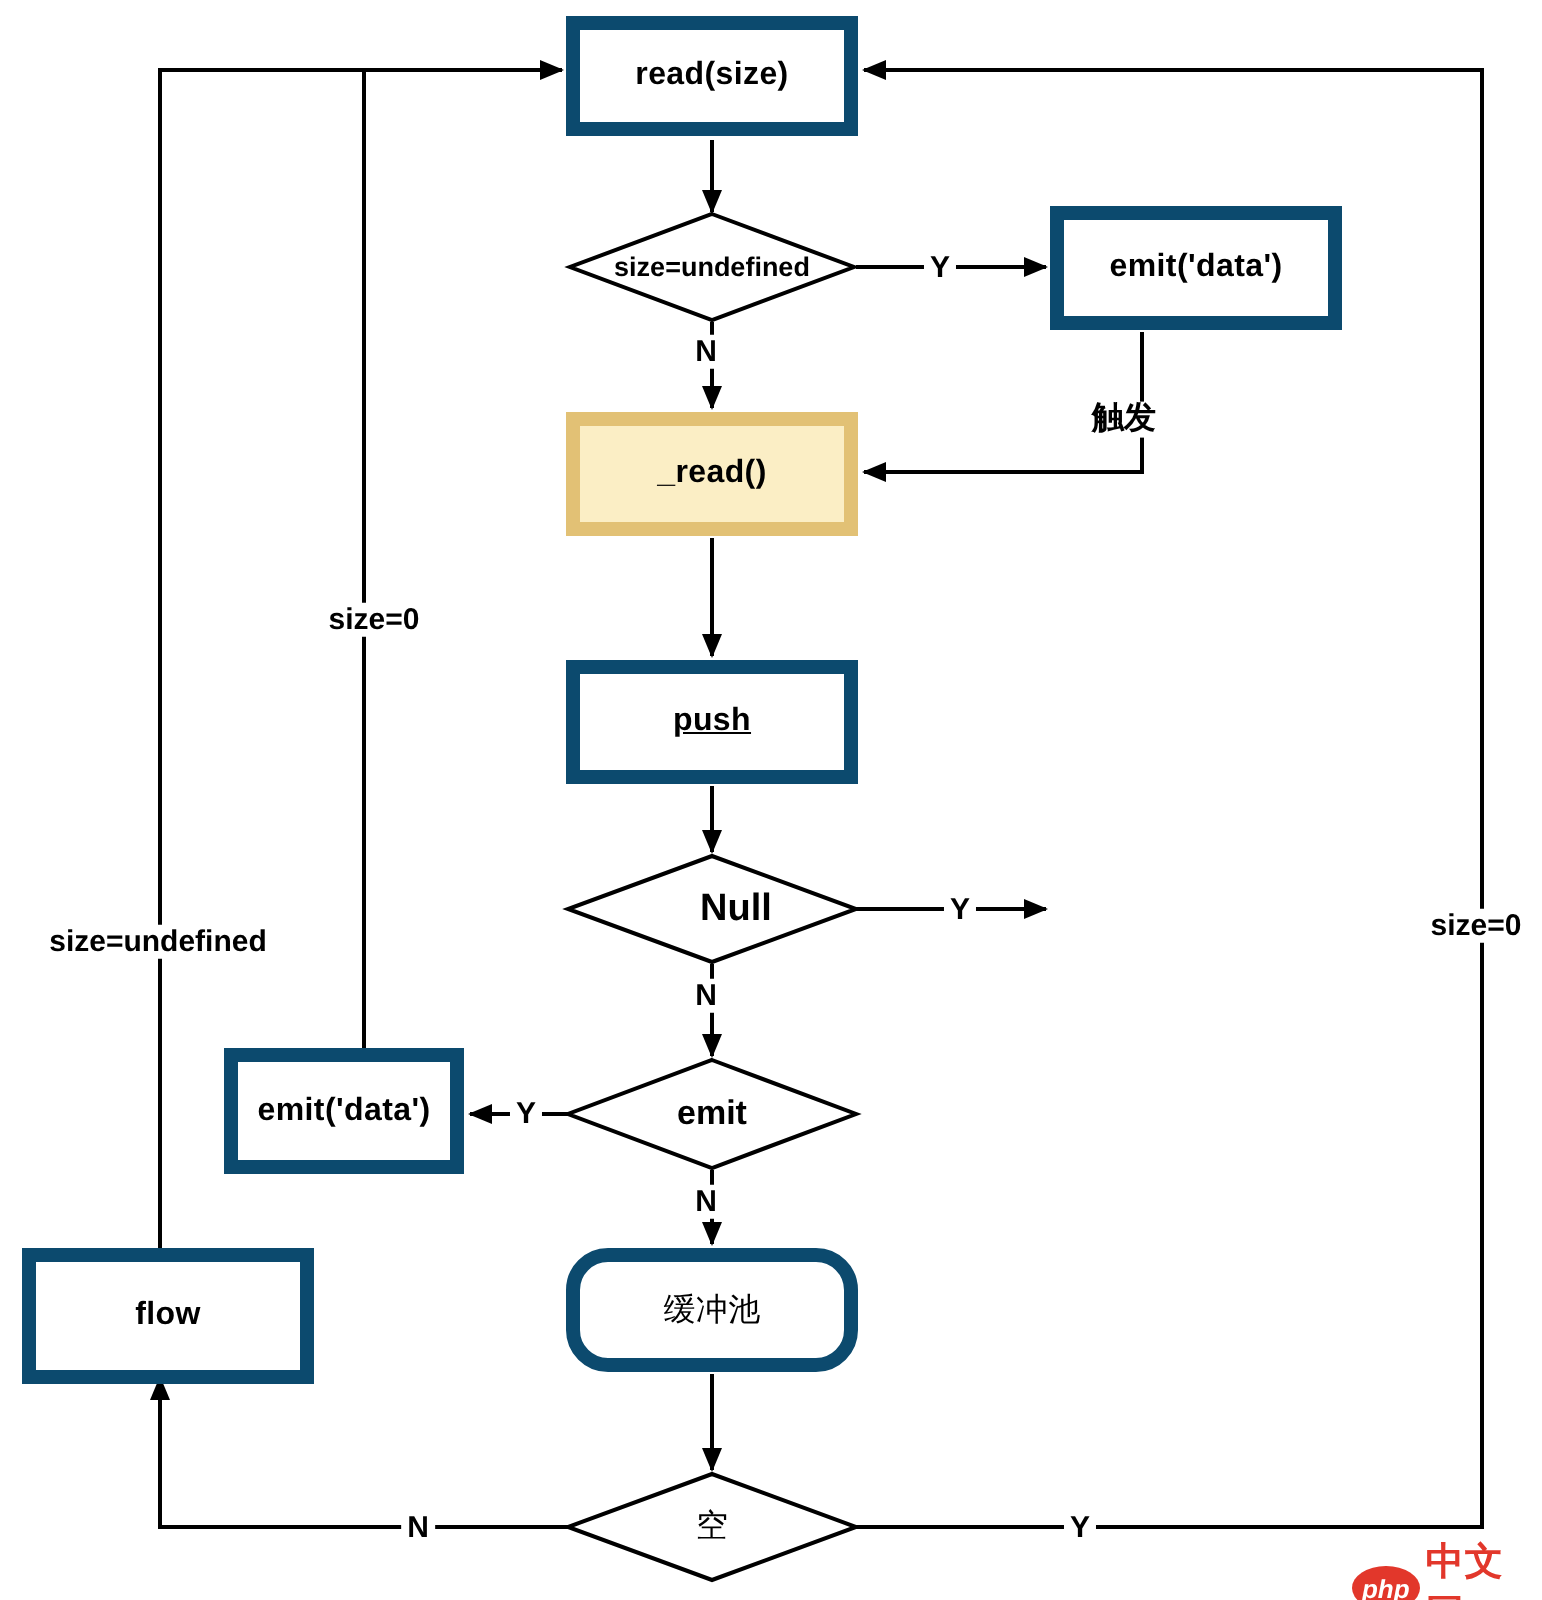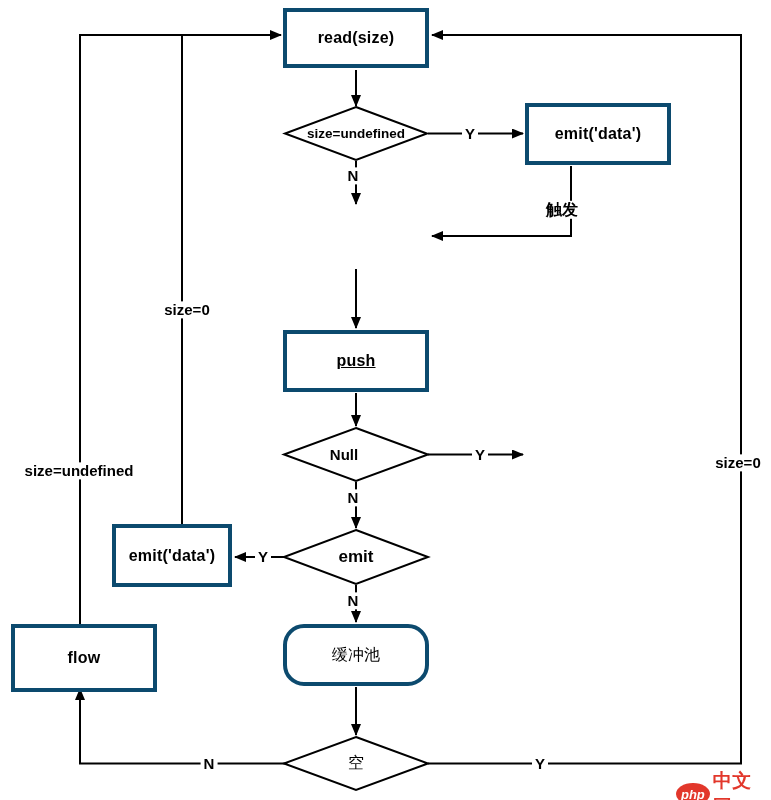--- a/index.html
+++ b/index.html
@@ -17,21 +17,21 @@
   }
   #wires {
     position: absolute;
     left: 0; top: 0;
     width: 771px; height: 800px;
   }
   .node {
     position: absolute;
     box-sizing: border-box;
     background: #ffffff;
-    border: 4px solid #0c4a6e;
+    border: 7px solid #0c4a6e;
     display: flex;
     align-items: center;
     justify-content: center;
     font-weight: bold;
     font-size: 16px;
     color: #000000;
     letter-spacing: 0.2px;
   }
   .node.highlight {
     background: #fbeec5;
@@ -120,33 +120,34 @@
     <polygon points="356,107 427,133.5 356,160 285,133.5" fill="#ffffff" stroke="#000000" stroke-width="2"></polygon>
     <polygon points="356,428 428,454.5 356,481 284,454.5" fill="#ffffff" stroke="#000000" stroke-width="2"></polygon>
     <polygon points="356,530 428,557 356,584 284,557" fill="#ffffff" stroke="#000000" stroke-width="2"></polygon>
     <polygon points="356,737 428,763.5 356,790 284,763.5" fill="#ffffff" stroke="#000000" stroke-width="2"></polygon>
   </svg>
 
   <div class="node" style="left:283px; top:8px; width:146px; height:60px;">read(size)</div>
 
   <div class="node" style="left:525px; top:103px; width:146px; height:62px;">emit('data')</div>
 
+  <div class="node highlight" style="left:283px; top:206px; width:146px; height:62px;">_read()</div>
 
   <div class="node" style="left:283px; top:330px; width:146px; height:62px;text-decoration:underline;">push</div>
 
 
   <div class="node" style="left:112px; top:524px; width:120px; height:63px;">emit('data')</div>
 
   <div class="node cn" style="left:283px; top:624px; width:146px; height:62px;">缓冲池</div>
 
   <div class="node" style="left:11px; top:624px; width:146px; height:68px;">flow</div>
 
   <div class="diamond-label" style="left:285px; top:107px; width:142px; height:53px; font-size:13.5px;">size=undefined</div>
 
-  <div class="diamond-label" style="left:272px; top:428px; width:144px; height:53px; font-size:15px;">Null</div>
+  <div class="diamond-label" style="left:296px; top:428px; width:144px; height:53px; font-size:19px;">Null</div>
 
   <div class="diamond-label" style="left:284px; top:530px; width:144px; height:54px; font-size:17px;">emit</div>
 
   <div class="diamond-label" style="left:284px; top:737px; width:144px; height:53px; font-size:16px; font-weight:normal;">空</div>
 
   <div class="edge-label" style="left:470px; top:134px;">Y</div>
 
   <div class="edge-label" style="left:353px; top:176px;">N</div>
 
   <div class="edge-label cn" style="left:562px; top:210px;">触发</div>

